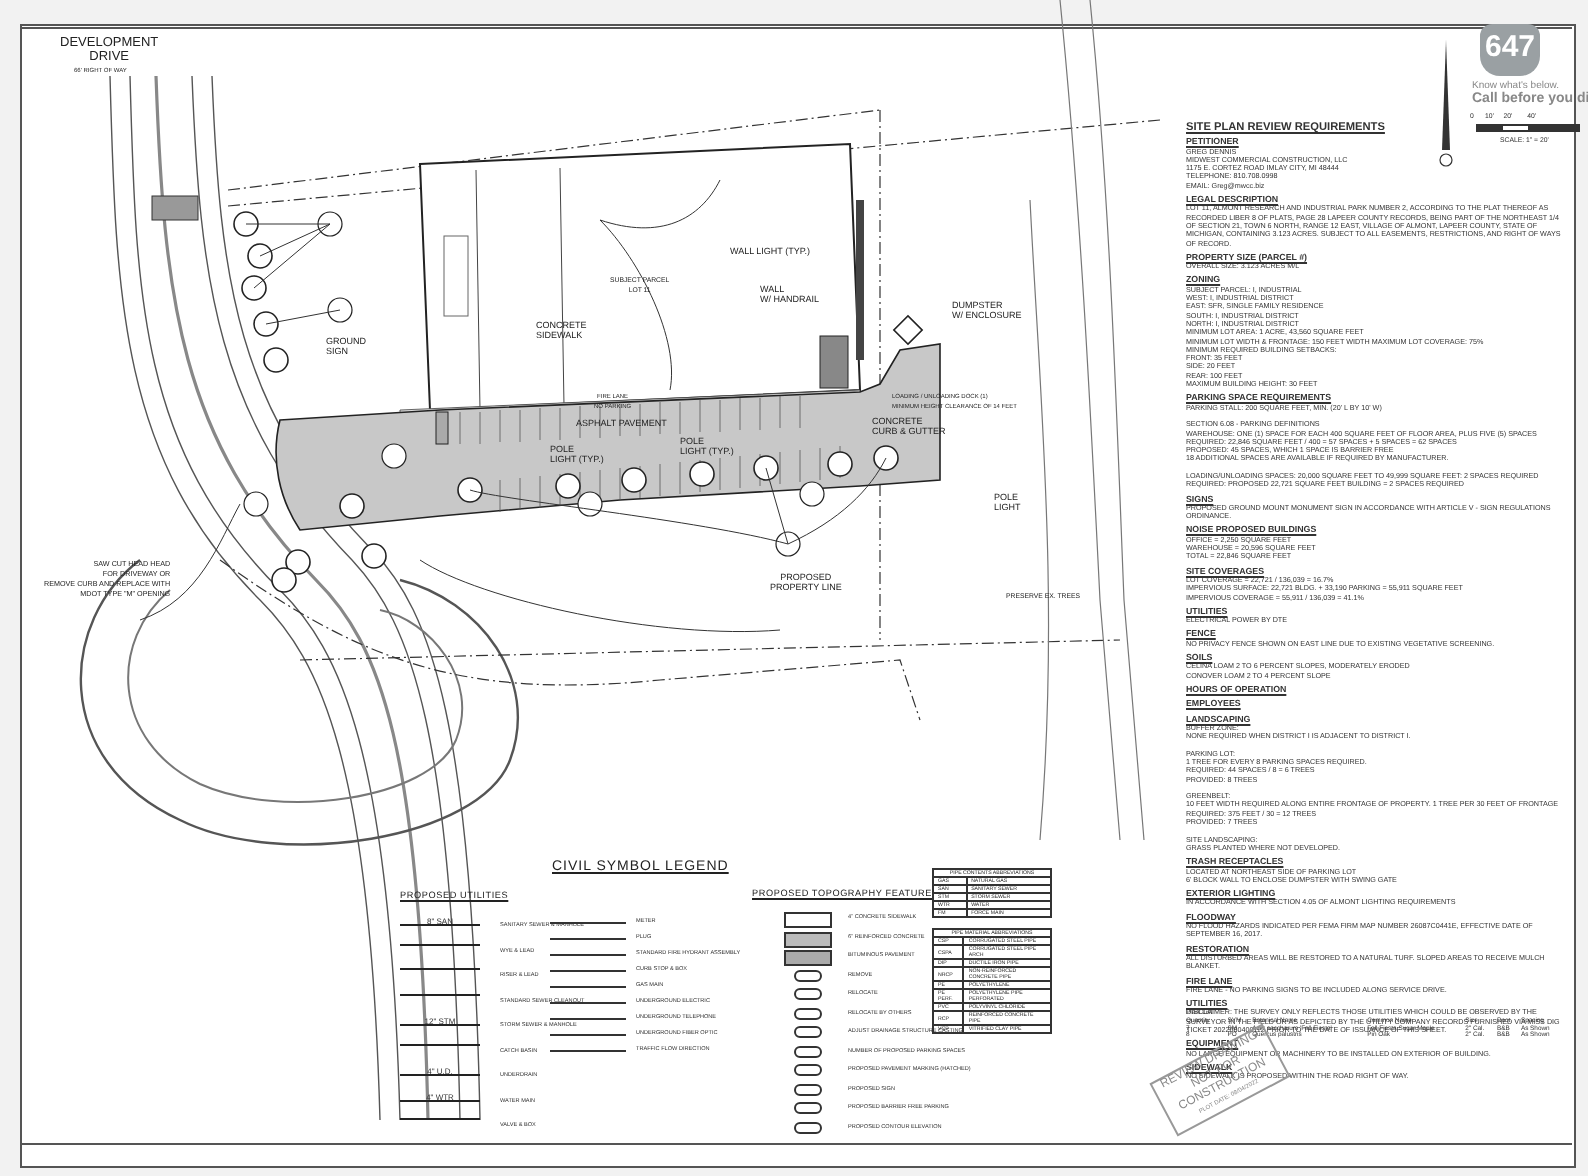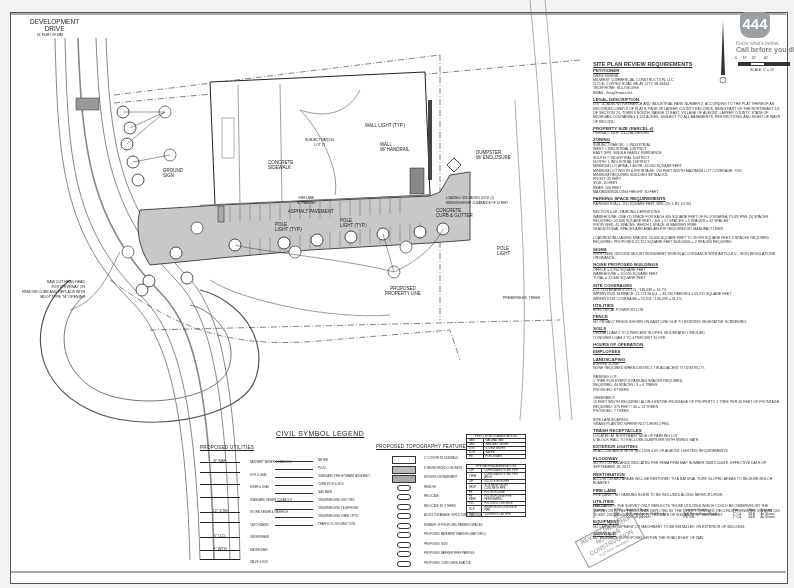--- a/index.html
+++ b/index.html
@@ -192,21 +192,21 @@
 MINIMUM HEIGHT CLEARANCE OF 14 FEET</div>
 <div class="lbl" style="left:385px;top:286px;text-align:center;">PROPOSED
 PROPERTY LINE</div>
 <div class="lbl" style="left:503px;top:296px;font-size:3.4px;">PRESERVE EX. TREES</div>
 <div class="lbl" style="left:22px;top:280px;text-align:right;font-size:3.6px;">SAW CUT HEAD HEAD
 FOR DRIVEWAY OR
 REMOVE CURB AND REPLACE WITH
 MDOT TYPE "M" OPENING</div>
 
 <div class="logo">
-  <div class="badge">444</div>
+  <div class="badge">647</div>
   <div class="k1">Know what's below.</div>
   <div class="k2">Call before you dig.</div>
 </div>
 <svg style="position:absolute;left:718px;top:20px;" width="10" height="70">
   <polygon points="5,0 7,55 3,55" fill="#333"></polygon>
     <circle cx="5" cy="60" r="3" fill="none" stroke="#333" stroke-width="0.6"></circle>
 </svg>
 <div class="scalebar"></div>
 <div class="scale" style="top:56px;">
   <span>0</span>&nbsp;&nbsp;&nbsp;&nbsp;&nbsp;&nbsp;<span>10'</span>&nbsp;&nbsp;&nbsp;&nbsp;&nbsp;<span>20'</span>&nbsp;&nbsp;&nbsp;&nbsp;&nbsp;&nbsp;&nbsp;&nbsp;<span>40'</span>

